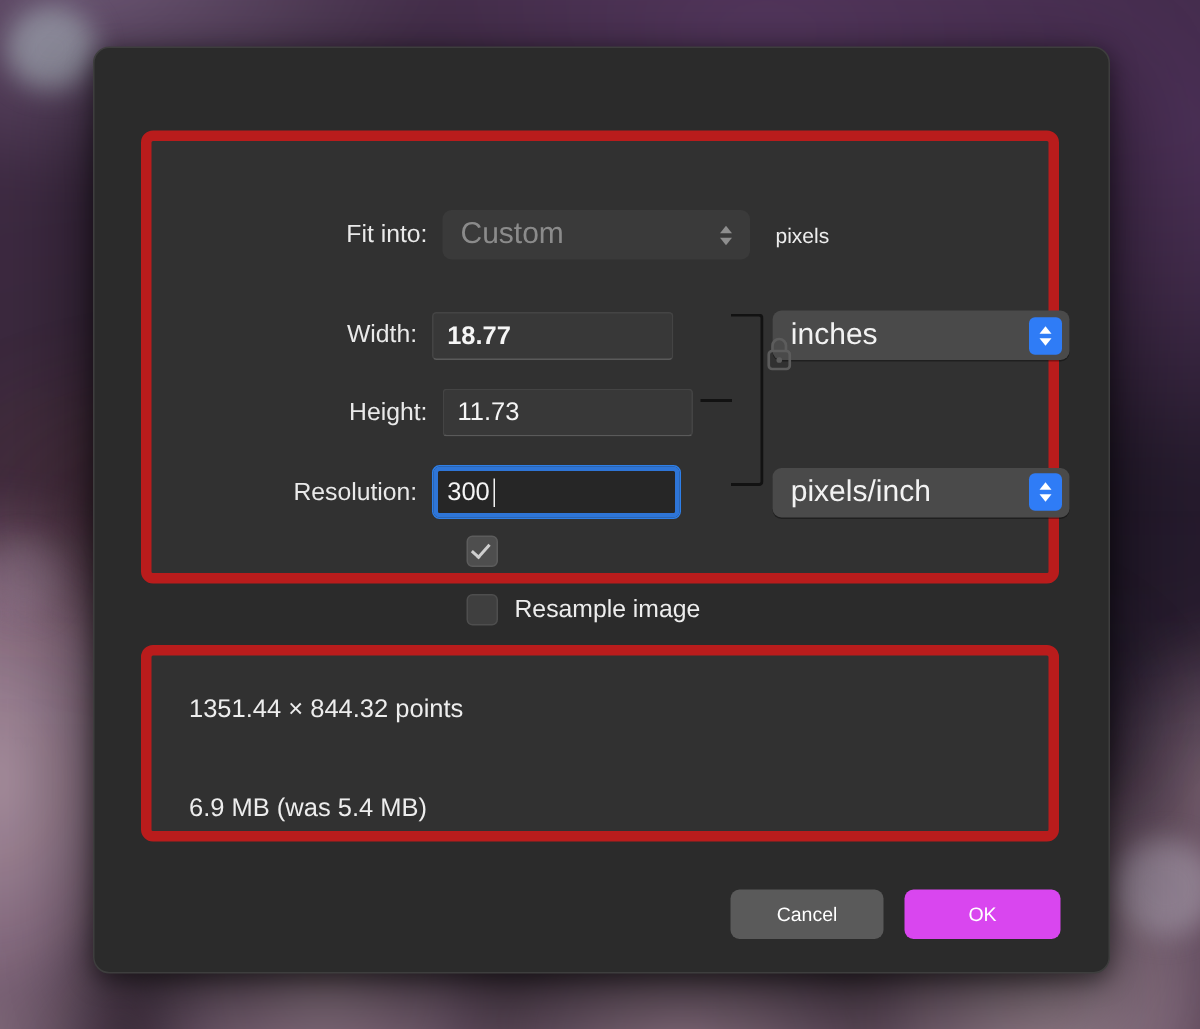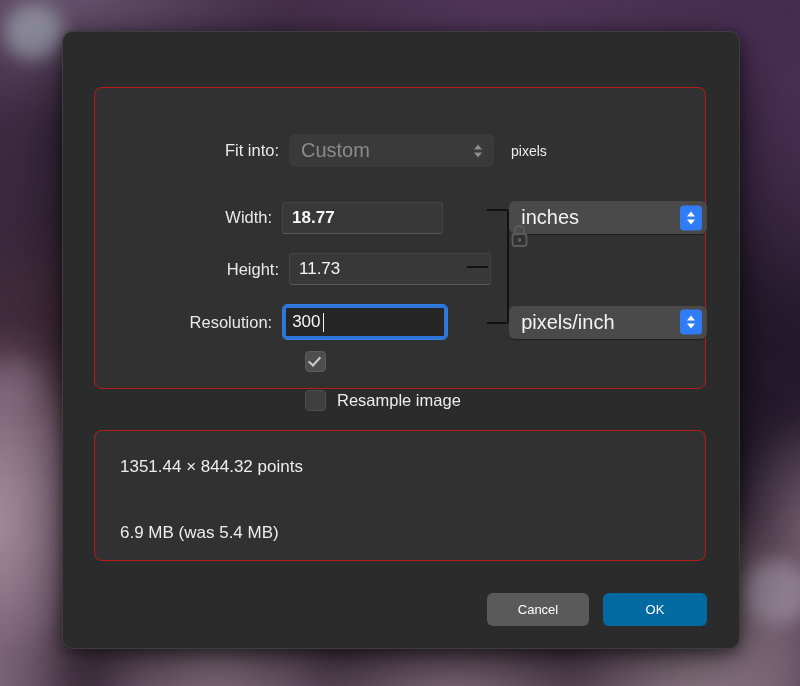--- a/index.html
+++ b/index.html
@@ -87,21 +87,21 @@
 
   .group-title {
     font-size: 14.5px;
     font-weight: 700;
     color: #e6e6e6;
     letter-spacing: .1px;
   }
 
   .groupbox {
     background: #313131;
-    border: 1px solid #b91c1c;
+    border: 7px solid #b91c1c;
     border-radius: 8px;
   }
 
   
   #dimensions-title { position: absolute; left: 50px; top: 60px; }
   #dimensions-group {
     position: absolute; left: 31px; top: 55px;
     width: 612px; height: 302px;
   }
 
@@ -257,21 +257,21 @@
     border-radius: 6px;
     display: flex;
     align-items: center;
     justify-content: center;
     font-size: 13px;
     color: #ffffff;
     cursor: default;
     user-select: none;
   }
   #cancel-button { left: 424px; top: 561px; width: 102px; background: #5a5a5a; }
-  #ok-button     { left: 540px; top: 561px; width: 104px; background: #0369a1; }
+  #ok-button     { left: 540px; top: 561px; width: 104px; background: #d946ef; }
 </style>
 </head>
 <body>
 
 <div id="backdrop">
   <div class="layer bg-base"></div>
   <div class="layer bg-petals"></div>
   <div class="layer bg-veins"></div>
   <div class="layer bg-tint"></div>
   <div class="bokeh b1"></div>
@@ -306,21 +306,21 @@
         <span>inches</span>
         <span class="stepper-chev">
           <i class="chev up"></i>
             <i class="chev down"></i>
         </span>
       </div>
     </div>
 
     <div class="row" style="left:0; top:165px; width:612px;">
       <div class="field-label" style="width:184px;">Height:</div>
-      <div class="textfield" style="margin-left:10px; width:202px;">
+      <div class="textfield" style="margin-left:10px; width:167px;">
         <span>11.73</span>
       </div>
     </div>
 
     <div class="row" style="left:0; top:216px; width:612px;">
       <div class="field-label" style="width:184px;">Resolution:</div>
       <div class="textfield focused" style="margin-left:10px; width:172px; height:36px;">
         <span>300</span>
         <span class="caret"></span>
       </div>

